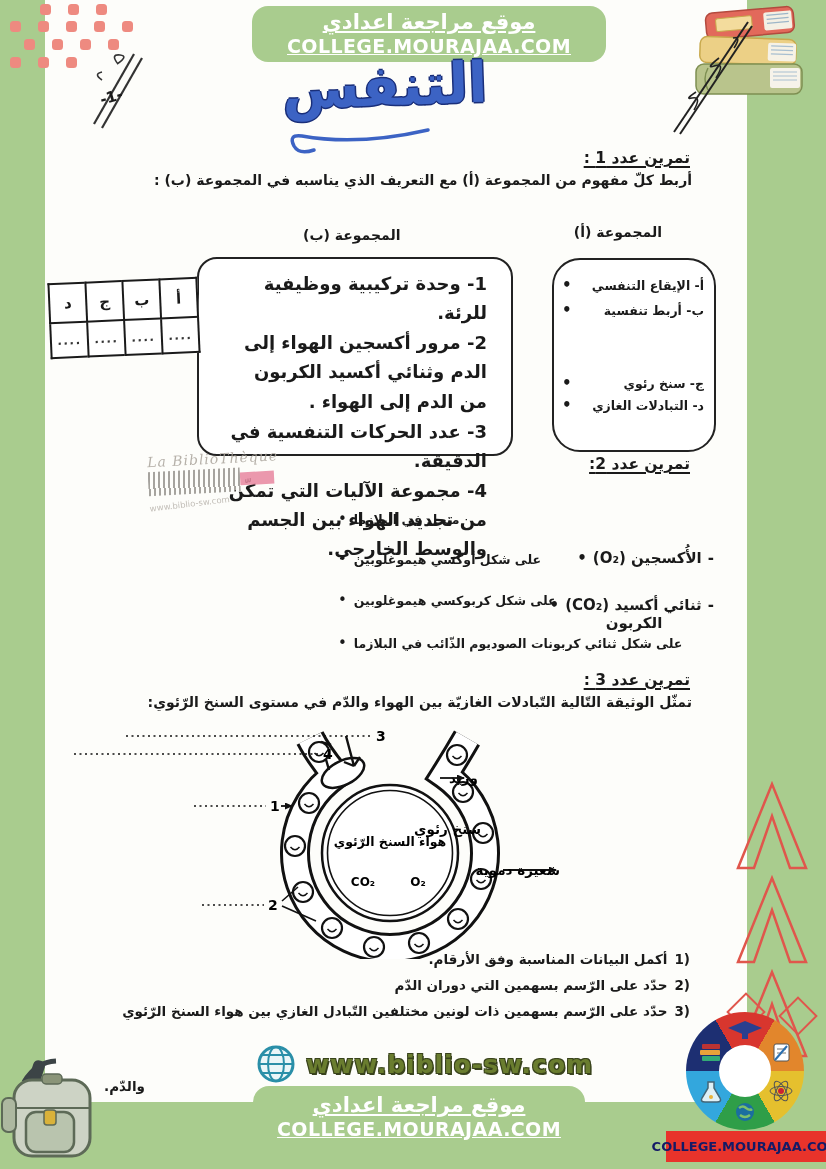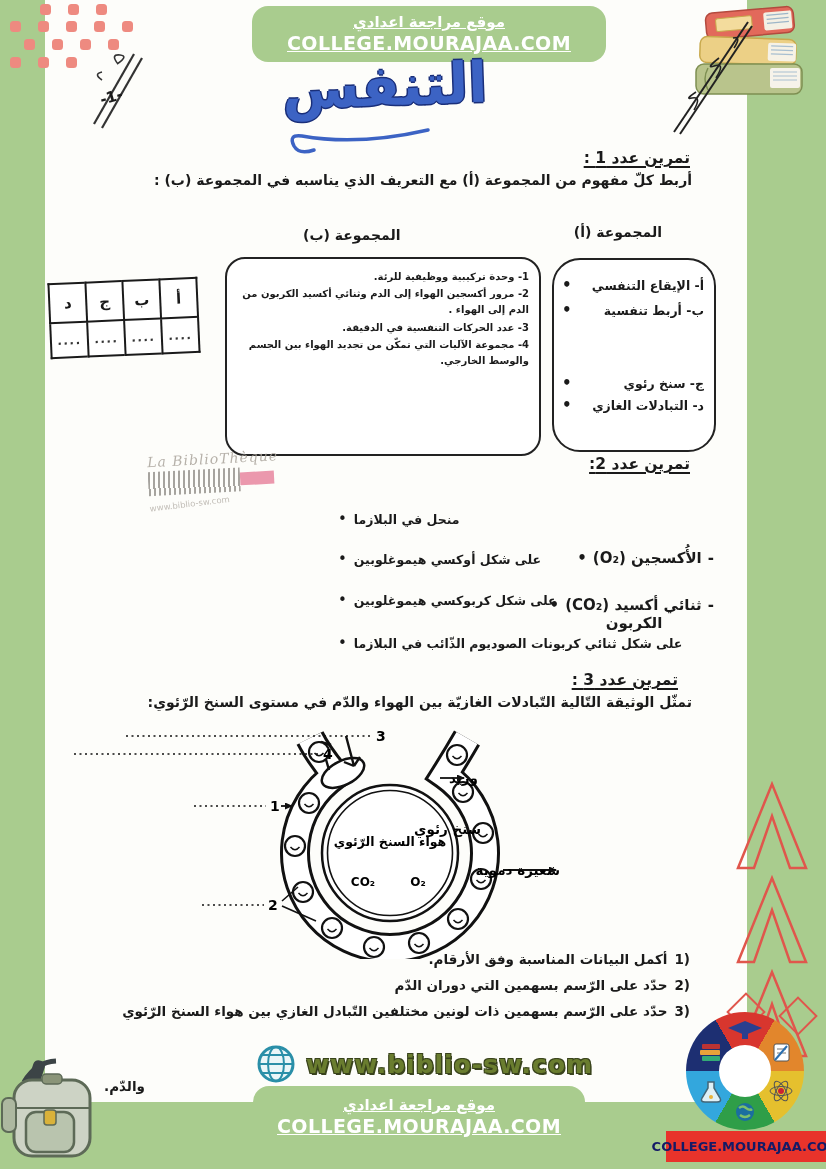--- a/index.html
+++ b/index.html
@@ -5,39 +5,39 @@
   html,body{margin:0;padding:0;}
   .canvas{position:relative;width:826px;height:1169px;background:#a9cc8e;overflow:hidden;
           font-family:"DejaVu Sans",sans-serif;color:#1a1a1a;}
   .abs{position:absolute;}
   .paper{left:45px;top:0;width:702px;height:1105px;background:#fdfdfa;border-radius:0 0 10px 10px;}
   
   .banner{background:#a9cc8e;color:#fff;display:flex;flex-direction:column;align-items:center;justify-content:center;}
   .top-banner{left:252px;top:6px;width:354px;height:56px;border-radius:16px;}
   .footer-band{left:0;top:1102px;width:826px;height:67px;background:#a9cc8e;}
   .footer-banner{left:253px;top:1086px;width:332px;height:62px;border-radius:16px 16px 0 0;}
-  .banner-ar{font-size:15px;font-weight:bold;text-decoration:underline;line-height:1.25;}
+  .banner-ar{font-size:21px;font-weight:bold;text-decoration:underline;line-height:1.25;}
   .banner-url{font-size:19px;font-weight:bold;text-decoration:underline;letter-spacing:.4px;line-height:1.25;}
   
   .dot{position:absolute;width:11px;height:11px;border-radius:3.5px;background:#ee8a80;}
   
   .title{left:282px;top:54px;width:164px;text-align:center;font-size:56px;font-weight:bold;color:#3c63c4;
          transform:rotate(-2deg);text-shadow:1.5px 0 #1a2f7a,-1.5px 0 #1a2f7a,0 1.5px #1a2f7a,0 -1.5px #1a2f7a;}
   .page-number{left:100px;top:88px;font-size:15px;font-weight:bold;transform:rotate(-16deg);}
   
   .ex-heading{font-size:15.5px;font-weight:bold;text-decoration:underline;text-decoration-thickness:2px;
               text-underline-offset:3px;direction:rtl;white-space:nowrap;}
   .instruction{font-size:14px;font-weight:700;direction:rtl;text-align:right;white-space:nowrap;}
   .group-title{font-size:14px;font-weight:bold;direction:rtl;white-space:nowrap;}
   
   .box{border:2.5px solid #222;background:#fff;direction:rtl;}
   .box-a{left:552px;top:258px;width:164px;height:194px;border-radius:28px;padding:18px 10px 0 8px;box-sizing:border-box;}
   .ga-item{display:flex;justify-content:space-between;align-items:center;font-size:12.5px;font-weight:bold;white-space:nowrap;}
-  .box-b{left:197px;top:257px;width:316px;height:199px;border-radius:20px;padding:10px 10px;box-sizing:border-box;
-         font-size:10px;font-weight:bold;line-height:1.62;text-align:right;margin-left:28px;}
+  .box-b{left:197px;top:257px;width:316px;height:199px;border-radius:20px;padding:10px 24px;box-sizing:border-box;
+         font-size:18px;font-weight:bold;line-height:1.62;text-align:right;}
   .gb-item{margin-bottom:1px;}
   
   .ans-table{left:49px;top:280px;transform:rotate(-2.5deg);border-collapse:collapse;direction:rtl;background:#fff;}
   .ans-table td{border:2.5px solid #1a1a1a;width:33px;text-align:center;}
   .ans-table .hd{height:35px;font-size:15px;font-weight:bold;}
   .ans-table .vl{height:31px;font-size:12px;font-weight:bold;letter-spacing:1.5px;color:#333;}
   
   .wm1{left:148px;top:450px;width:160px;opacity:.85;transform:rotate(-3deg);}
   .wm1-brand{font-family:"DejaVu Serif",serif;font-style:italic;font-size:14px;color:#aaa49c;letter-spacing:1px;}
   .wm1-bars{width:92px;height:24px;margin-top:2px;background:repeating-linear-gradient(90deg,#6b6660 0 2px,transparent 2px 5px);opacity:.7;display:inline-block;vertical-align:middle;}
@@ -215,21 +215,21 @@
   </div>
   <div class="abs gas2-wrap" style="right:112px;top:596px;width:160px;">
     <div class="gas" style="justify-content:flex-start">
       <span>-</span>
       <span>ثنائي أكسيد (CO₂)</span>
       <span class="m-bullet">•</span>
     </div>
     <div>الكربون</div>
   </div>
 
-  <div class="abs ex-heading" style="right:148px;top:671px;">تمرين عدد 3 :</div>
+  <div class="abs ex-heading" style="right:136px;top:671px;">تمرين عدد 3 :</div>
   <div class="abs instruction" style="right:134px;top:694px;">تمثّل الوثيقة التّالية التّبادلات الغازيّة بين الهواء والدّم في مستوى السنخ الرّئوي:</div>
 
   <svg class="abs" style="left:66px;top:724px;" width="575" height="235" viewBox="0 0 575 235">
     <defs>
       <g id="rbc">
           <circle r="10" fill="#fff" stroke="#111" stroke-width="2.2"></circle>
           <path d="M-4.5 1 Q0 6.5 4.5 1" fill="none" stroke="#111" stroke-width="1.4"></path>
         </g>
       <marker id="ah" markerWidth="9" markerHeight="8" refX="7" refY="3.5" orient="auto" markerUnits="userSpaceOnUse">
           <path d="M0 0 L8 3.5 L0 7 Z" fill="#111"></path>

